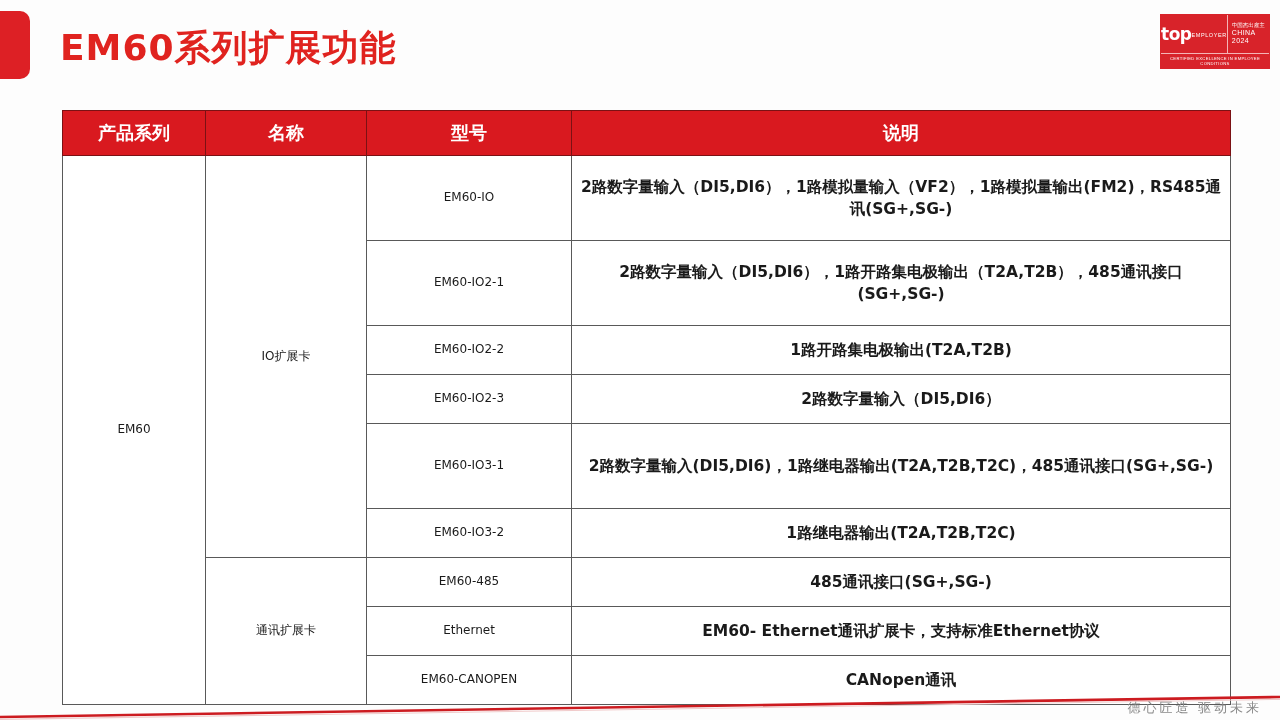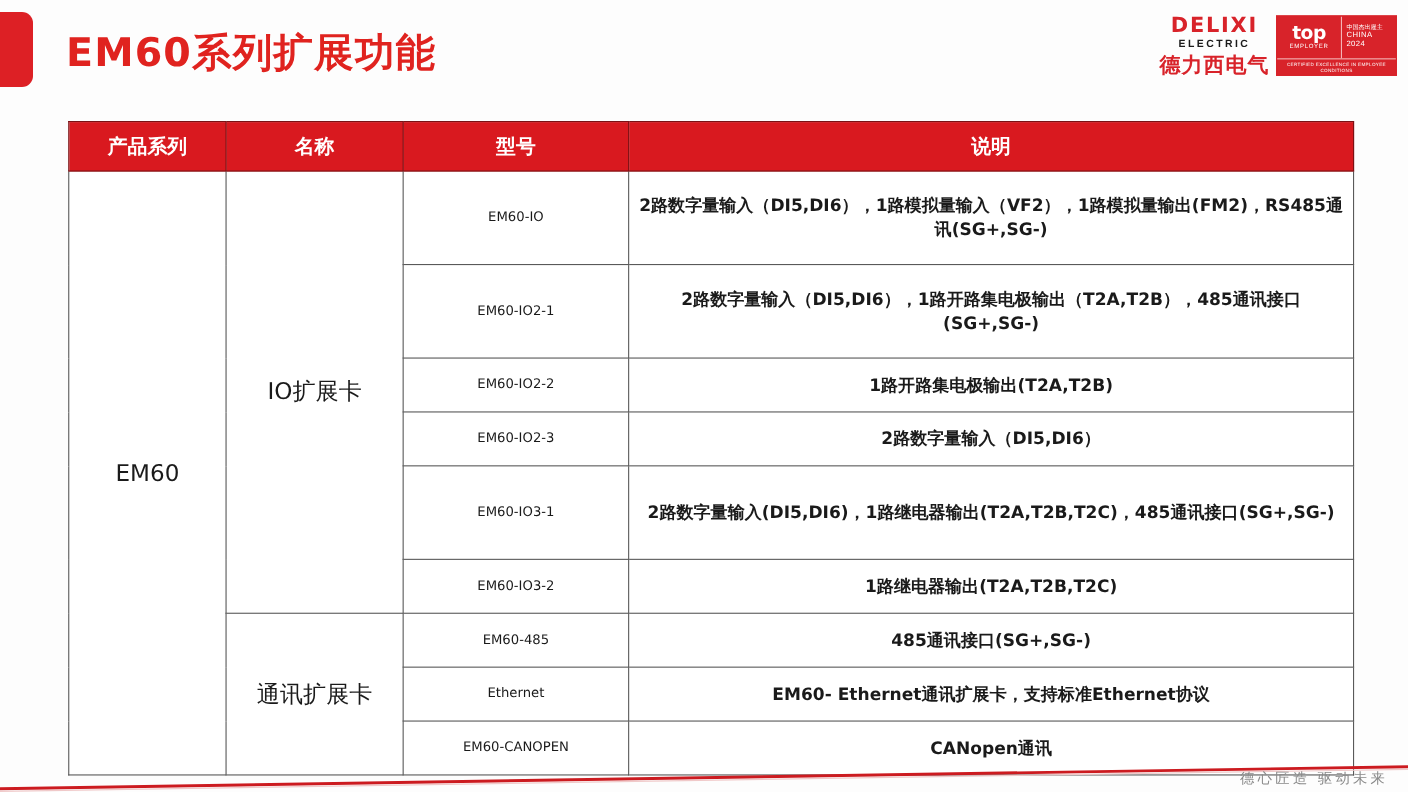--- a/index.html
+++ b/index.html
@@ -37,21 +37,21 @@
   .brand-cn{
     font-size:19px; font-weight:bold; color:#d8232a; letter-spacing:1px; margin-top:4px;
     font-family:"DejaVu Sans","Liberation Sans",sans-serif;
   }
   .badge{
     width:108px; border:1px solid #d8232a; background:#d8232a;
     display:flex; flex-direction:column; overflow:hidden;
   }
   .badge-main{ display:flex; height:38px; }
   .badge-top{
-    flex:0 0 58px; display:flex; flex-direction:column; align-items:center;
+    flex:0 0 58px; display:flex; flex-direction:row; align-items:center;
     justify-content:center; color:#fff; border-right:1px solid #f4b4b6;
   }
   .badge-top-word{
     font-size:17px; font-weight:bold; line-height:0.95; letter-spacing:-0.5px;
     font-family:"DejaVu Sans","Liberation Sans",sans-serif;
   }
   .badge-top-sub{ font-size:5.5px; letter-spacing:0.6px; margin-top:1px; }
   .badge-right{
     flex:1; display:flex; flex-direction:column; justify-content:center;
     color:#fff; padding-left:4px; line-height:1.25;
@@ -72,46 +72,41 @@
     height:42px; border:1px solid #7b1114; text-align:center;
     font-family:"DejaVu Sans","Liberation Sans",sans-serif;
   }
   tbody td{
     border:1px solid #595959; text-align:center; vertical-align:middle;
     font-size:15.5px; line-height:1.45; padding:6px 8px; background:#ffffff;
     font-family:"DejaVu Sans","Liberation Sans",sans-serif;
   }
   tbody td.model{ font-size:12px; }
   tbody td.desc{ font-size:15.5px;font-weight:bold; }
-  tbody td.series, tbody td.name{ font-size:21px;text-align:center; }
+  tbody td.series, tbody td.name{ font-size:12px;text-align:center; }
   tr.h36 td{ height:36px; }
   tr.h72 td{ height:72px; }
   
   .footer-line{
     position:absolute; left:0; bottom:0; width:1280px; height:50px;
     overflow:hidden; pointer-events:none;
   }
   .footer-slogan{
     position:absolute; right:18px; bottom:3px;
     font-size:13px; color:#8a8a8a; letter-spacing:3px; white-space:nowrap;
     font-family:Liberation Sans, sans-serif;
   }
 </style>
 </head>
 <body>
 
 <div class="accent-bar"></div>
 <div class="page-title">EM60系列扩展功能</div>
 
 <div class="brand">
-  <div class="brand-left">
-    <div class="brand-delixi">DELIXI</div>
-    <div class="brand-electric">ELECTRIC</div>
-    <div class="brand-cn">德力西电气</div>
-  </div>
   <div class="badge">
     <div class="badge-main">
       <div class="badge-top">
         <div class="badge-top-word">top</div>
         <div class="badge-top-sub">EMPLOYER</div>
       </div>
       <div class="badge-right">
         <div>中国杰出雇主</div>
         <div>CHINA</div>
         <div>2024</div>

